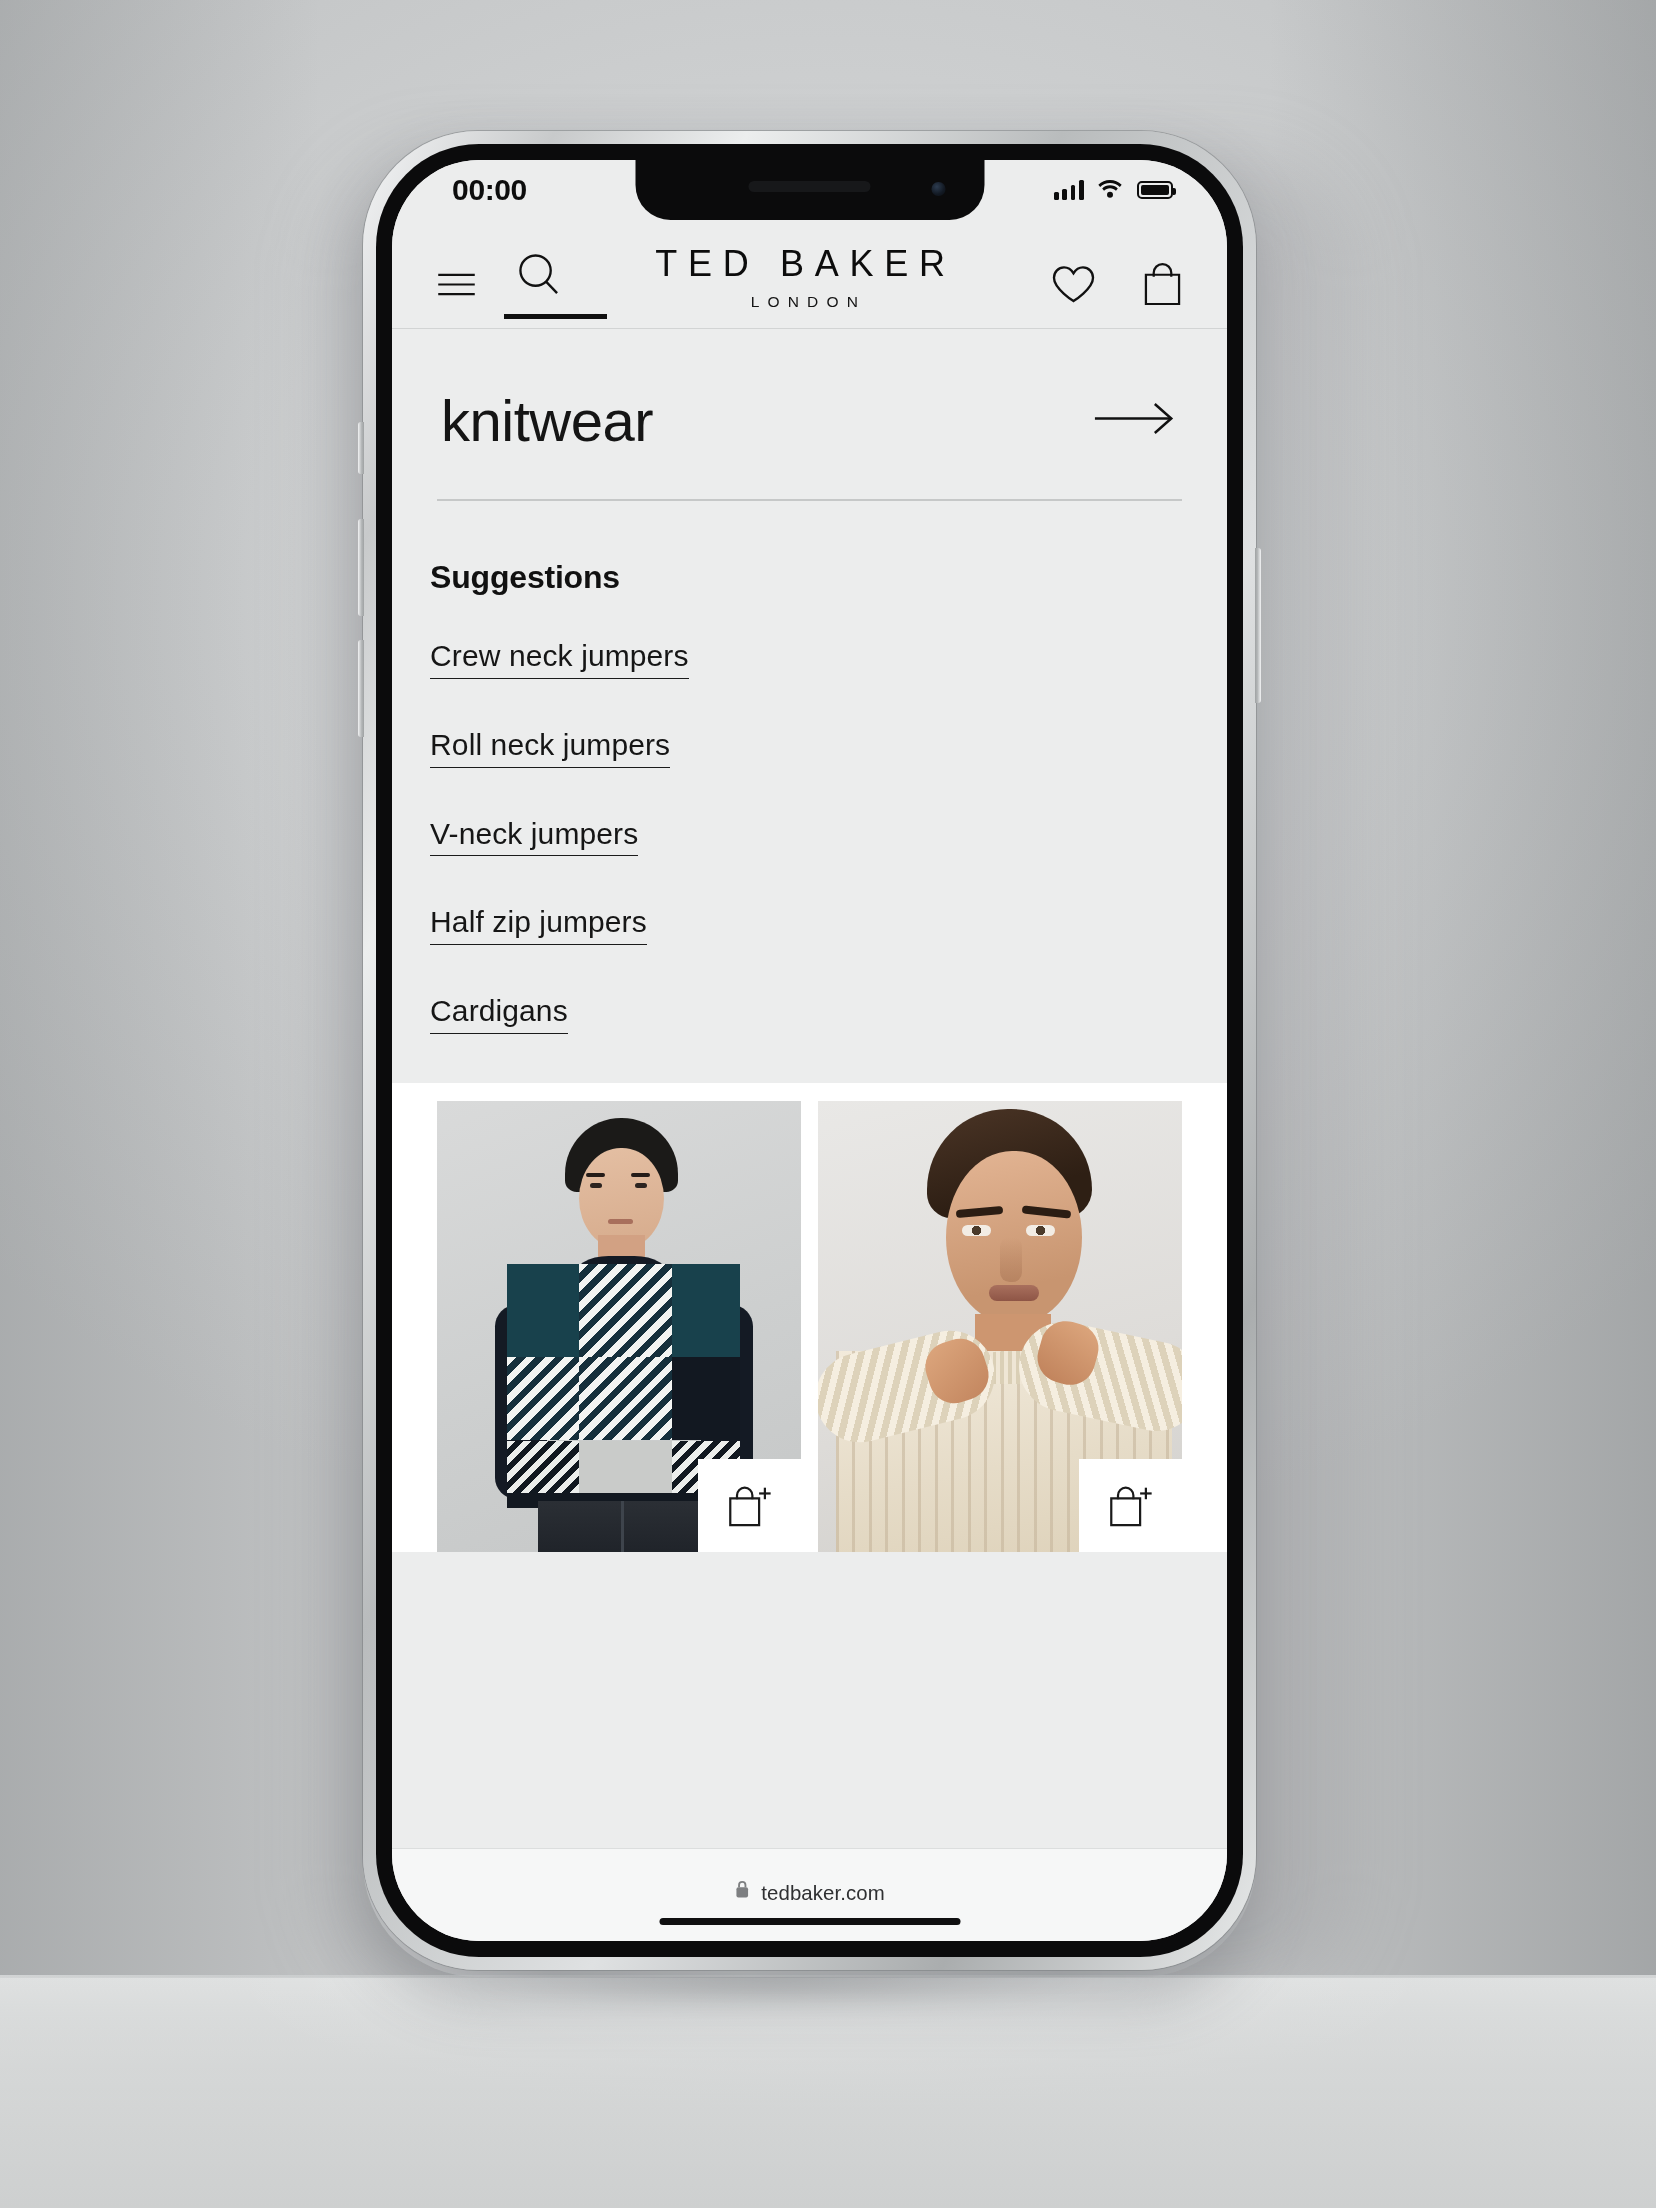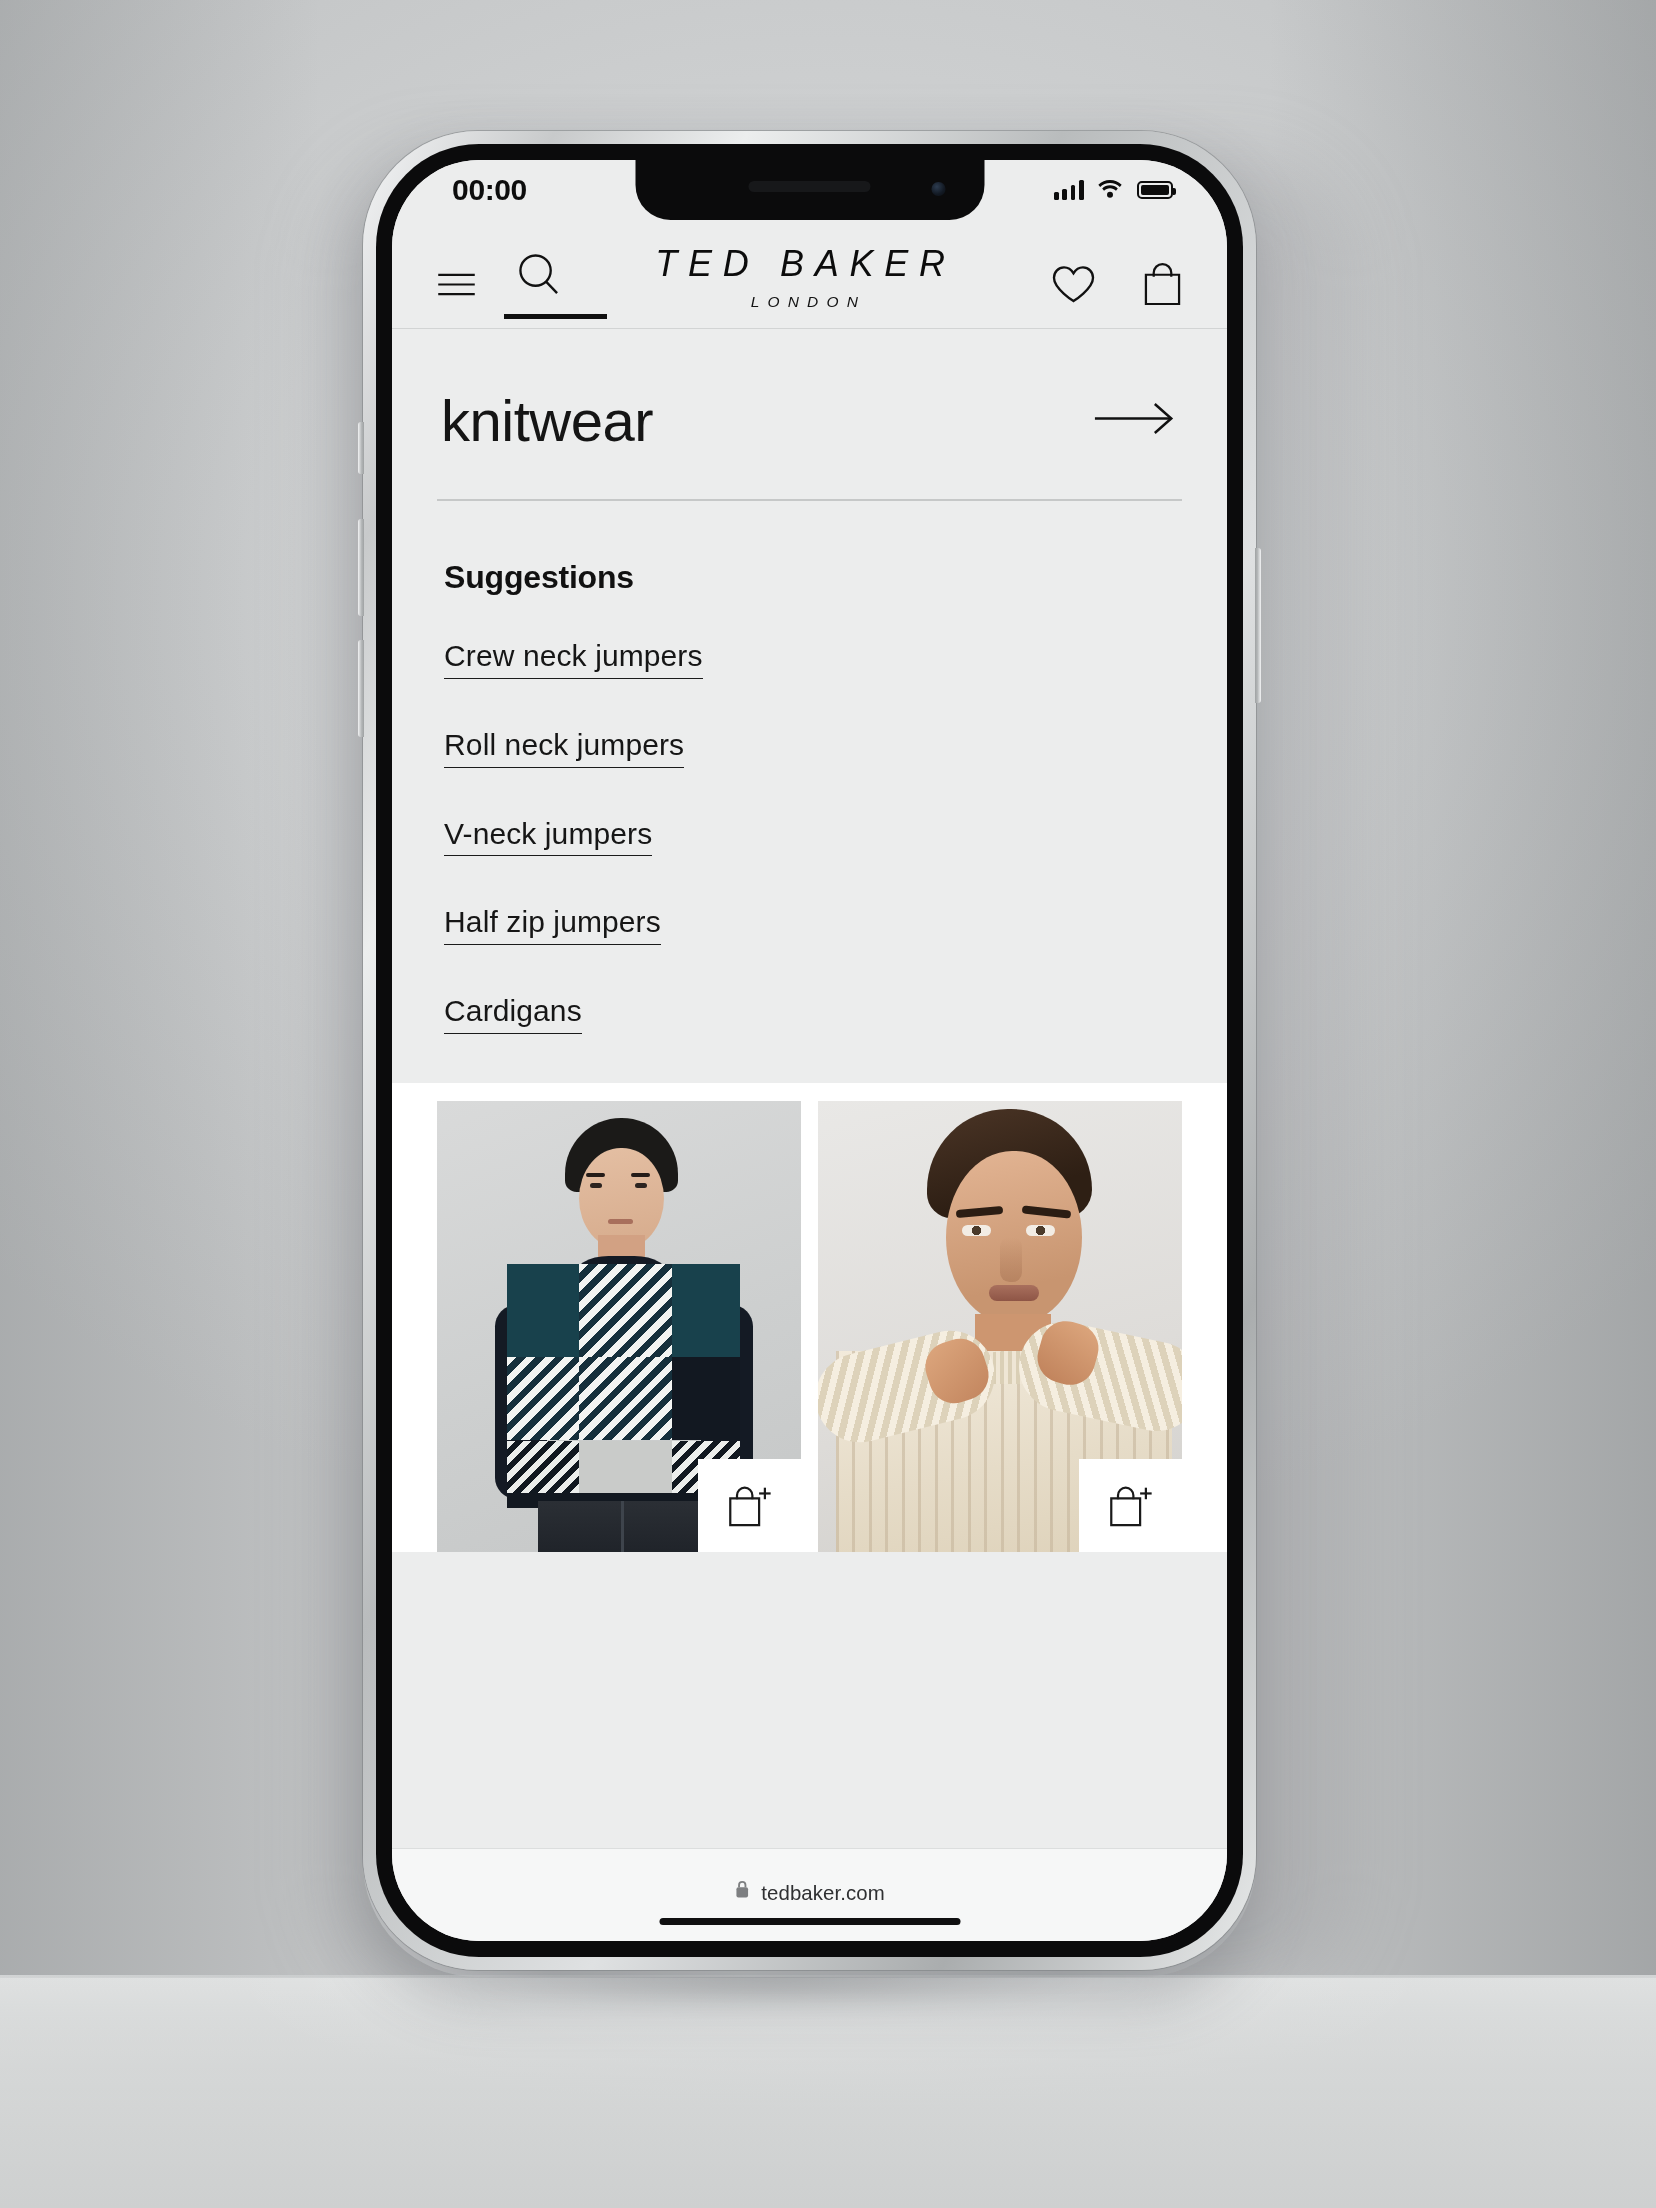--- a/index.html
+++ b/index.html
@@ -150,21 +150,20 @@
   .battery span { display:block; width:100%; height:100%; background:#0d0d0d; border-radius:1.9px; }
 
   
   #site-header {
     position:relative;
     display:flex; align-items:center; justify-content:space-between;
     padding:21.3px 45px 0 45px;
     height:109px;
     background:#eceded;
     border-bottom:1.6px solid #d2d4d4;
-    font-style:italic;
   }
   .hdr-left { display:flex; align-items:center; gap:41px; }
   .hdr-right { display:flex; align-items:center; gap:47px; }
   .icon-btn {
     display:flex; align-items:center; justify-content:center;
     cursor:pointer; position:relative;
   }
   #search-tab { padding-bottom:19.4px; }
   #search-tab-underline {
     position:absolute; left:-13.6px; bottom:-1.9px;
@@ -190,21 +189,21 @@
   #search-value {
     font-size:58px; color:#151515; font-weight:300;
     letter-spacing:-0.5px; line-height:1;
     background:transparent; border:0; outline:0;
     font-family:"Liberation Sans", sans-serif;
     width:74%;
   }
   #search-divider { height:1.7px; background:#c6c8c8; }
 
   
-  #suggestions { background:#eceded; padding:58px 49px 0 52px; }
+  #suggestions { background:#eceded; padding:58px 49px 0 38px; }
   #suggestions-title {
     font-size:32px; font-weight:bold; color:#111;
     letter-spacing:-0.2px; margin-bottom:43px;
   }
   .suggestion {
     display:inline-block;
     font-size:30px; font-weight:300; color:#161616;
     letter-spacing:0.1px;
     border-bottom:1.9px solid #1b1b1b;
     padding-bottom:4.9px;

